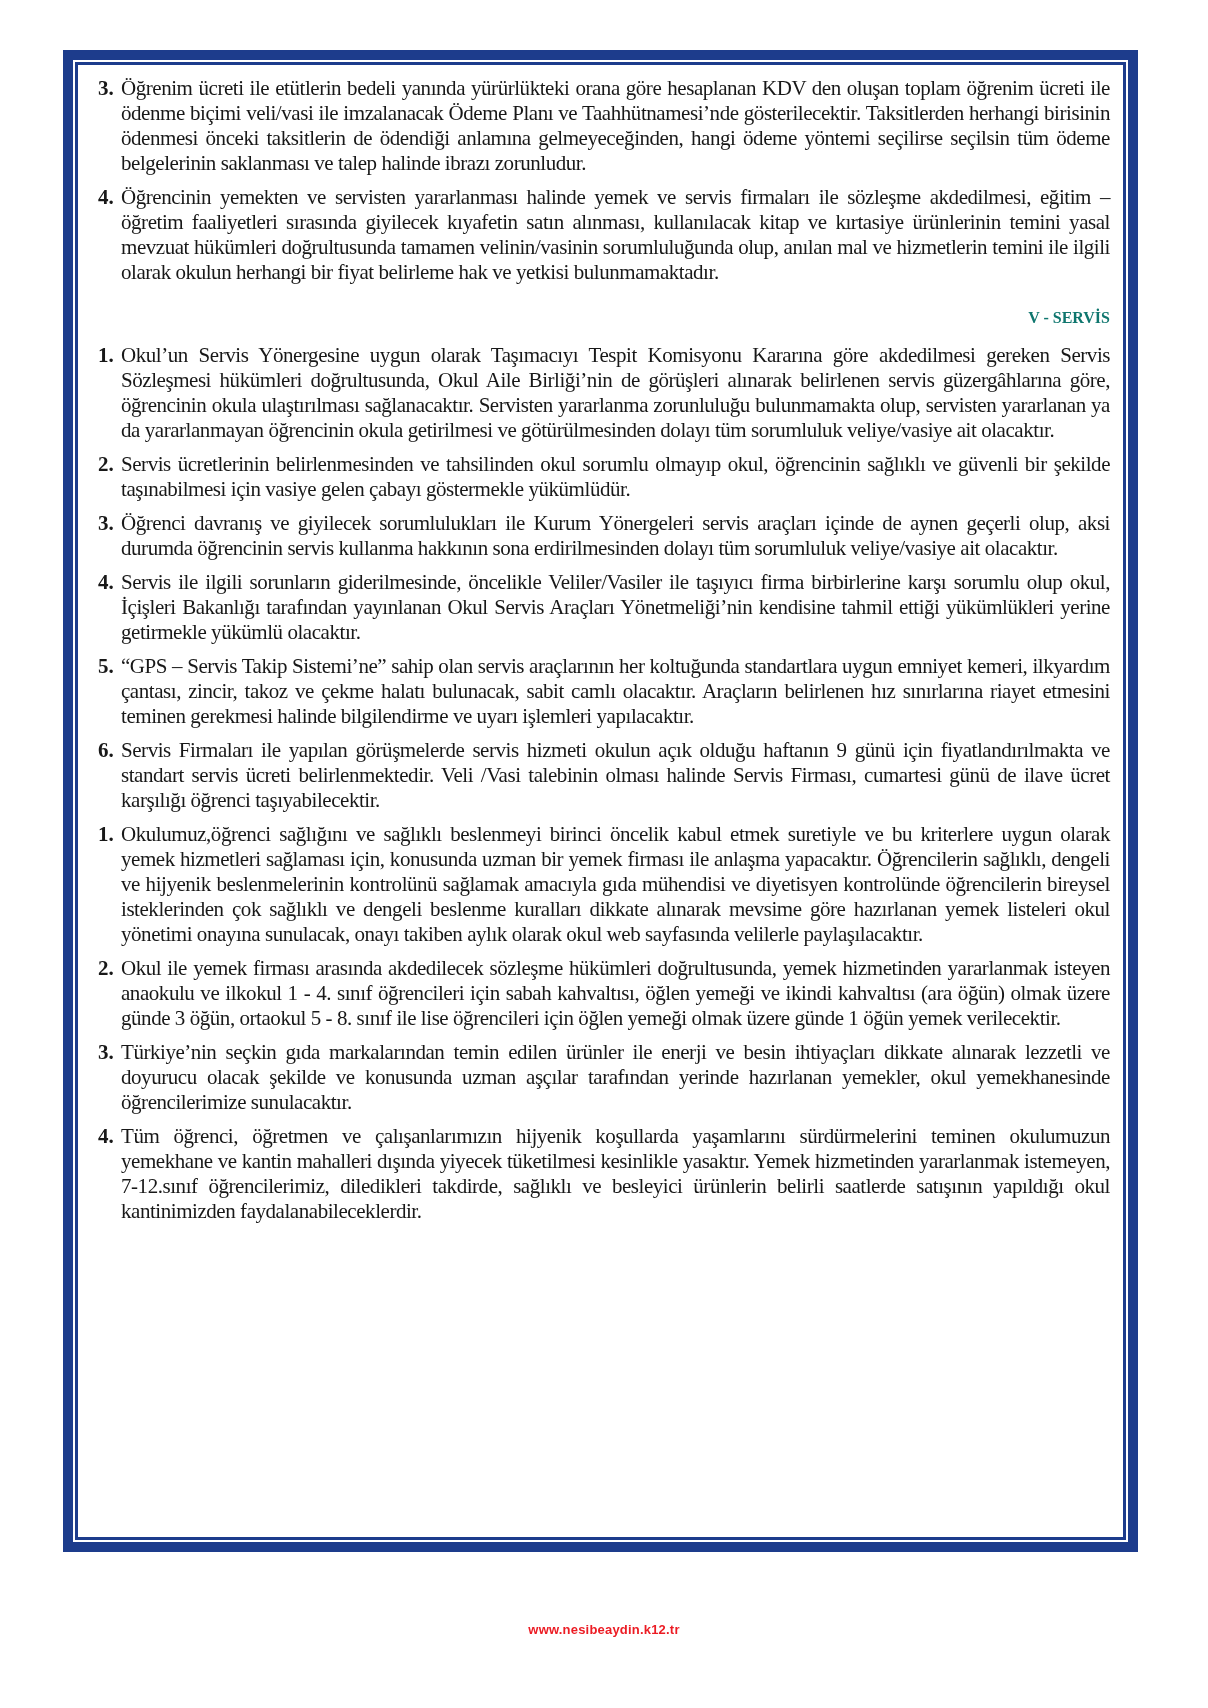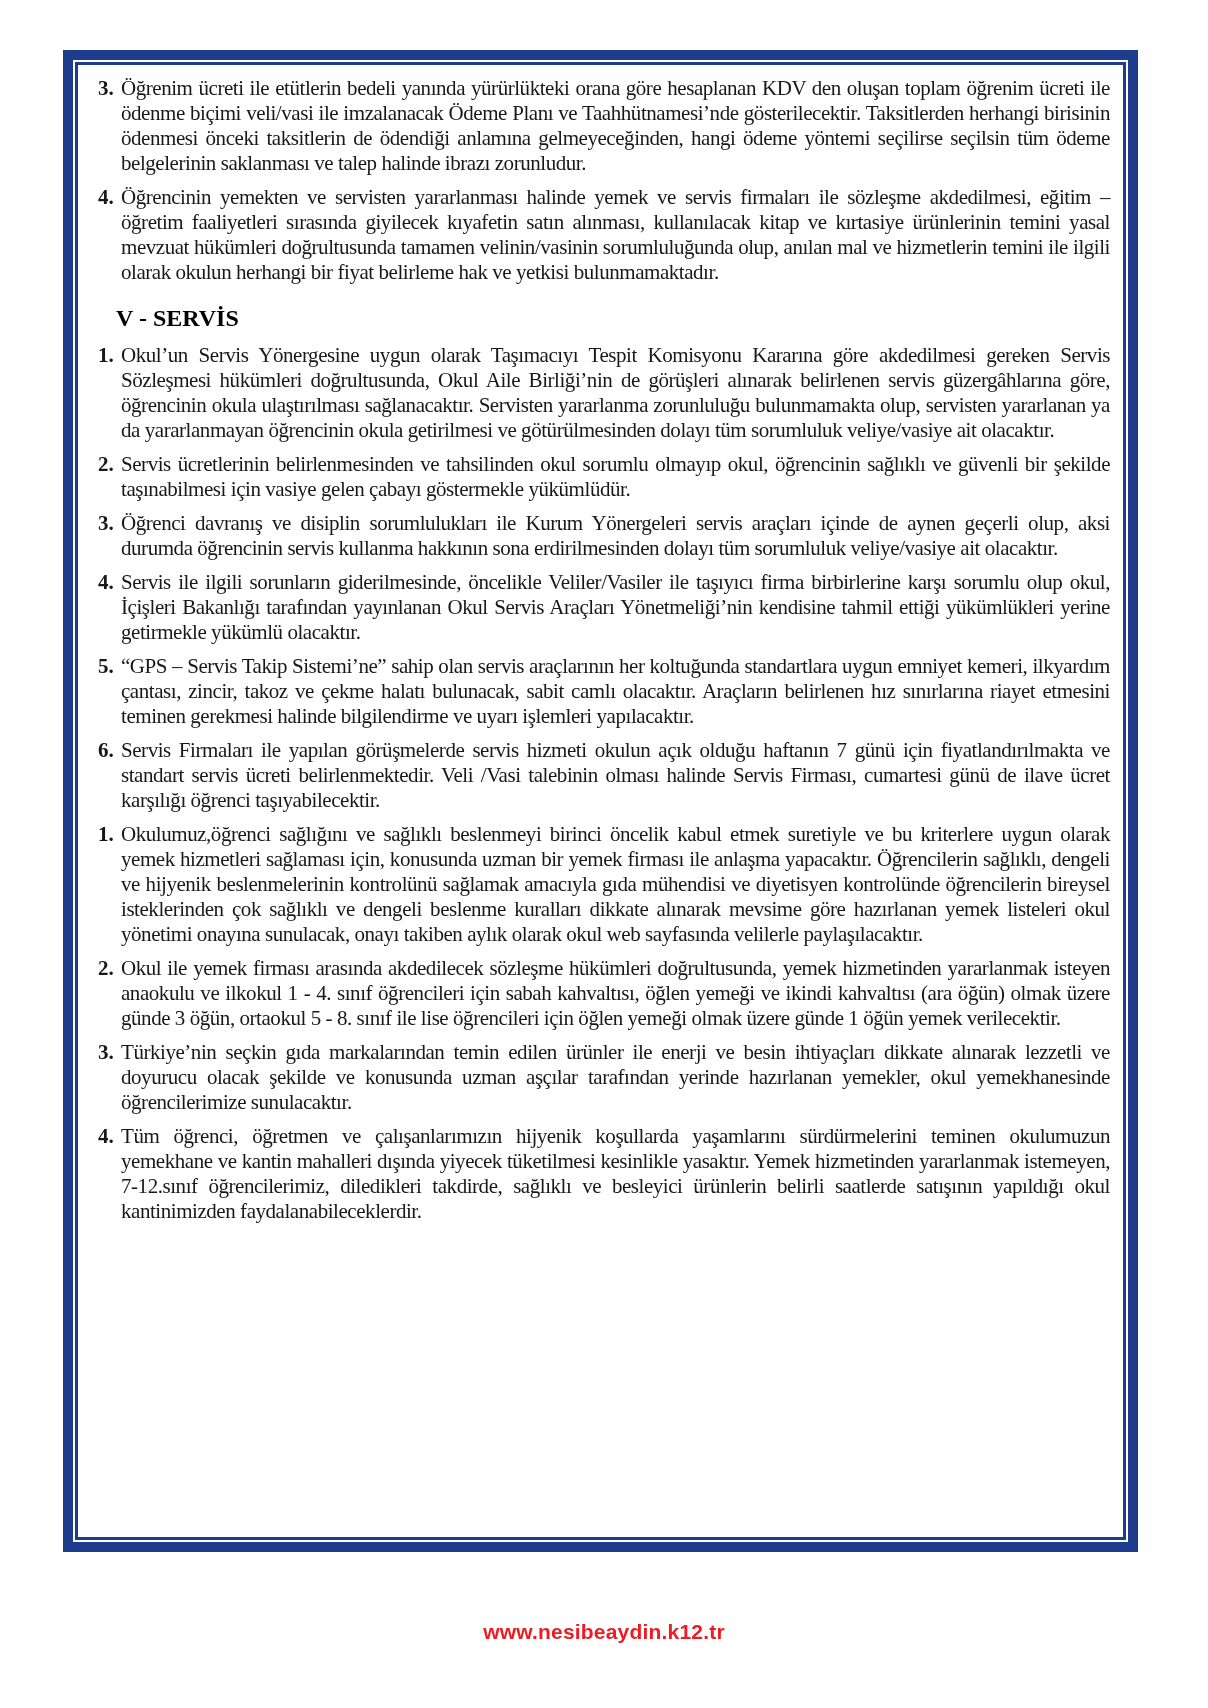--- a/index.html
+++ b/index.html
@@ -48,38 +48,38 @@
   }
   .item .num {
     position: absolute;
     left: 8px;
     top: 0;
     font-weight: bold;
     letter-spacing: 0;
   }
   .section-title {
     margin: 20px 0 12px 26px;
-    color: #000000;
-    font-size: 24px;
+    color: #0f766e;
+    font-size: 16px;
     line-height: 26px;
     font-weight: bold;
     letter-spacing: 0;
-    text-align: left;
+    text-align: right;
   }
   .footer {
     position: absolute;
     top: 1620px;
     left: 0;
     width: 100%;
     text-align: center;
   }
   .footer-url {
     font-family: "Liberation Sans", sans-serif;
     font-weight: bold;
-    font-size: 21px;
+    font-size: 13px;
     letter-spacing: 0.2px;
     color: #ec1c24;
     text-decoration: none;
     cursor: pointer;
   }
 </style>
 </head>
 <body>
 
 <div class="frame-outer">
@@ -101,33 +101,33 @@
       <div class="item">
         <span class="num">1.</span>
         <span class="txt">Okul’un Servis Yönergesine uygun olarak Taşımacıyı Tespit Komisyonu Kararına göre akdedilmesi gereken Servis Sözleşmesi hükümleri doğrultusunda, Okul Aile Birliği’nin de görüşleri alınarak belirlenen servis güzergâhlarına göre, öğrencinin okula ulaştırılması sağlanacaktır. Servisten yararlanma zorunluluğu bulunmamakta olup, servisten yararlanan ya da yararlanmayan öğrencinin okula getirilmesi ve götürülmesinden dolayı tüm sorumluluk veliye/vasiye ait olacaktır.</span>
       </div>
       <div class="item">
         <span class="num">2.</span>
         <span class="txt">Servis ücretlerinin belirlenmesinden ve tahsilinden okul sorumlu olmayıp okul, öğrencinin sağlıklı ve güvenli bir şekilde taşınabilmesi için vasiye gelen çabayı göstermekle yükümlüdür.</span>
       </div>
       <div class="item">
         <span class="num">3.</span>
-        <span class="txt">Öğrenci davranış ve disiplin sorumlulukları ile Kurum Yönergeleri servis araçları içinde de aynen geçerli olup, aksi durumda öğrencinin servis kullanma hakkının sona erdirilmesinden dolayı tüm sorumluluk veliye/vasiye ait olacaktır.</span>
+        <span class="txt">Öğrenci davranış ve giyilecek sorumlulukları ile Kurum Yönergeleri servis araçları içinde de aynen geçerli olup, aksi durumda öğrencinin servis kullanma hakkının sona erdirilmesinden dolayı tüm sorumluluk veliye/vasiye ait olacaktır.</span>
       </div>
       <div class="item">
         <span class="num">4.</span>
         <span class="txt">Servis ile ilgili sorunların giderilmesinde, öncelikle Veliler/Vasiler ile taşıyıcı firma birbirlerine karşı sorumlu olup okul, İçişleri Bakanlığı tarafından yayınlanan Okul Servis Araçları Yönetmeliği’nin kendisine tahmil ettiği yükümlükleri yerine getirmekle yükümlü olacaktır.</span>
       </div>
       <div class="item">
         <span class="num">5.</span>
         <span class="txt">“GPS – Servis Takip Sistemi’ne” sahip olan servis araçlarının her koltuğunda standartlara uygun emniyet kemeri, ilkyardım çantası, zincir, takoz ve çekme halatı bulunacak, sabit camlı olacaktır. Araçların belirlenen hız sınırlarına riayet etmesini teminen gerekmesi halinde bilgilendirme ve uyarı işlemleri yapılacaktır.</span>
       </div>
       <div class="item">
         <span class="num">6.</span>
-        <span class="txt">Servis Firmaları ile yapılan görüşmelerde servis hizmeti okulun açık olduğu haftanın 7 günü için fiyatlandırılmakta ve standart servis ücreti belirlenmektedir. Veli /Vasi talebinin olması halinde Servis Firması, cumartesi günü de ilave ücret karşılığı öğrenci taşıyabilecektir.</span>
+        <span class="txt">Servis Firmaları ile yapılan görüşmelerde servis hizmeti okulun açık olduğu haftanın 9 günü için fiyatlandırılmakta ve standart servis ücreti belirlenmektedir. Veli /Vasi talebinin olması halinde Servis Firması, cumartesi günü de ilave ücret karşılığı öğrenci taşıyabilecektir.</span>
       </div>
 
 
       <div class="item">
         <span class="num">1.</span>
         <span class="txt">Okulumuz,öğrenci sağlığını ve sağlıklı beslenmeyi birinci öncelik kabul etmek suretiyle ve bu kriterlere uygun olarak yemek hizmetleri sağlaması için, konusunda uzman bir yemek firması ile anlaşma yapacaktır. Öğrencilerin sağlıklı, dengeli ve hijyenik beslenmelerinin kontrolünü sağlamak amacıyla gıda mühendisi ve diyetisyen kontrolünde öğrencilerin bireysel isteklerinden çok sağlıklı ve dengeli beslenme kuralları dikkate alınarak mevsime göre hazırlanan yemek listeleri okul yönetimi onayına sunulacak, onayı takiben aylık olarak okul web sayfasında velilerle paylaşılacaktır.</span>
       </div>
       <div class="item">
         <span class="num">2.</span>
         <span class="txt">Okul ile yemek firması arasında akdedilecek sözleşme hükümleri doğrultusunda, yemek hizmetinden yararlanmak isteyen anaokulu ve ilkokul 1 - 4. sınıf öğrencileri için sabah kahvaltısı, öğlen yemeği ve ikindi kahvaltısı (ara öğün) olmak üzere günde 3 öğün, ortaokul 5 - 8. sınıf ile lise öğrencileri için öğlen yemeği olmak üzere günde 1 öğün yemek verilecektir.</span>

